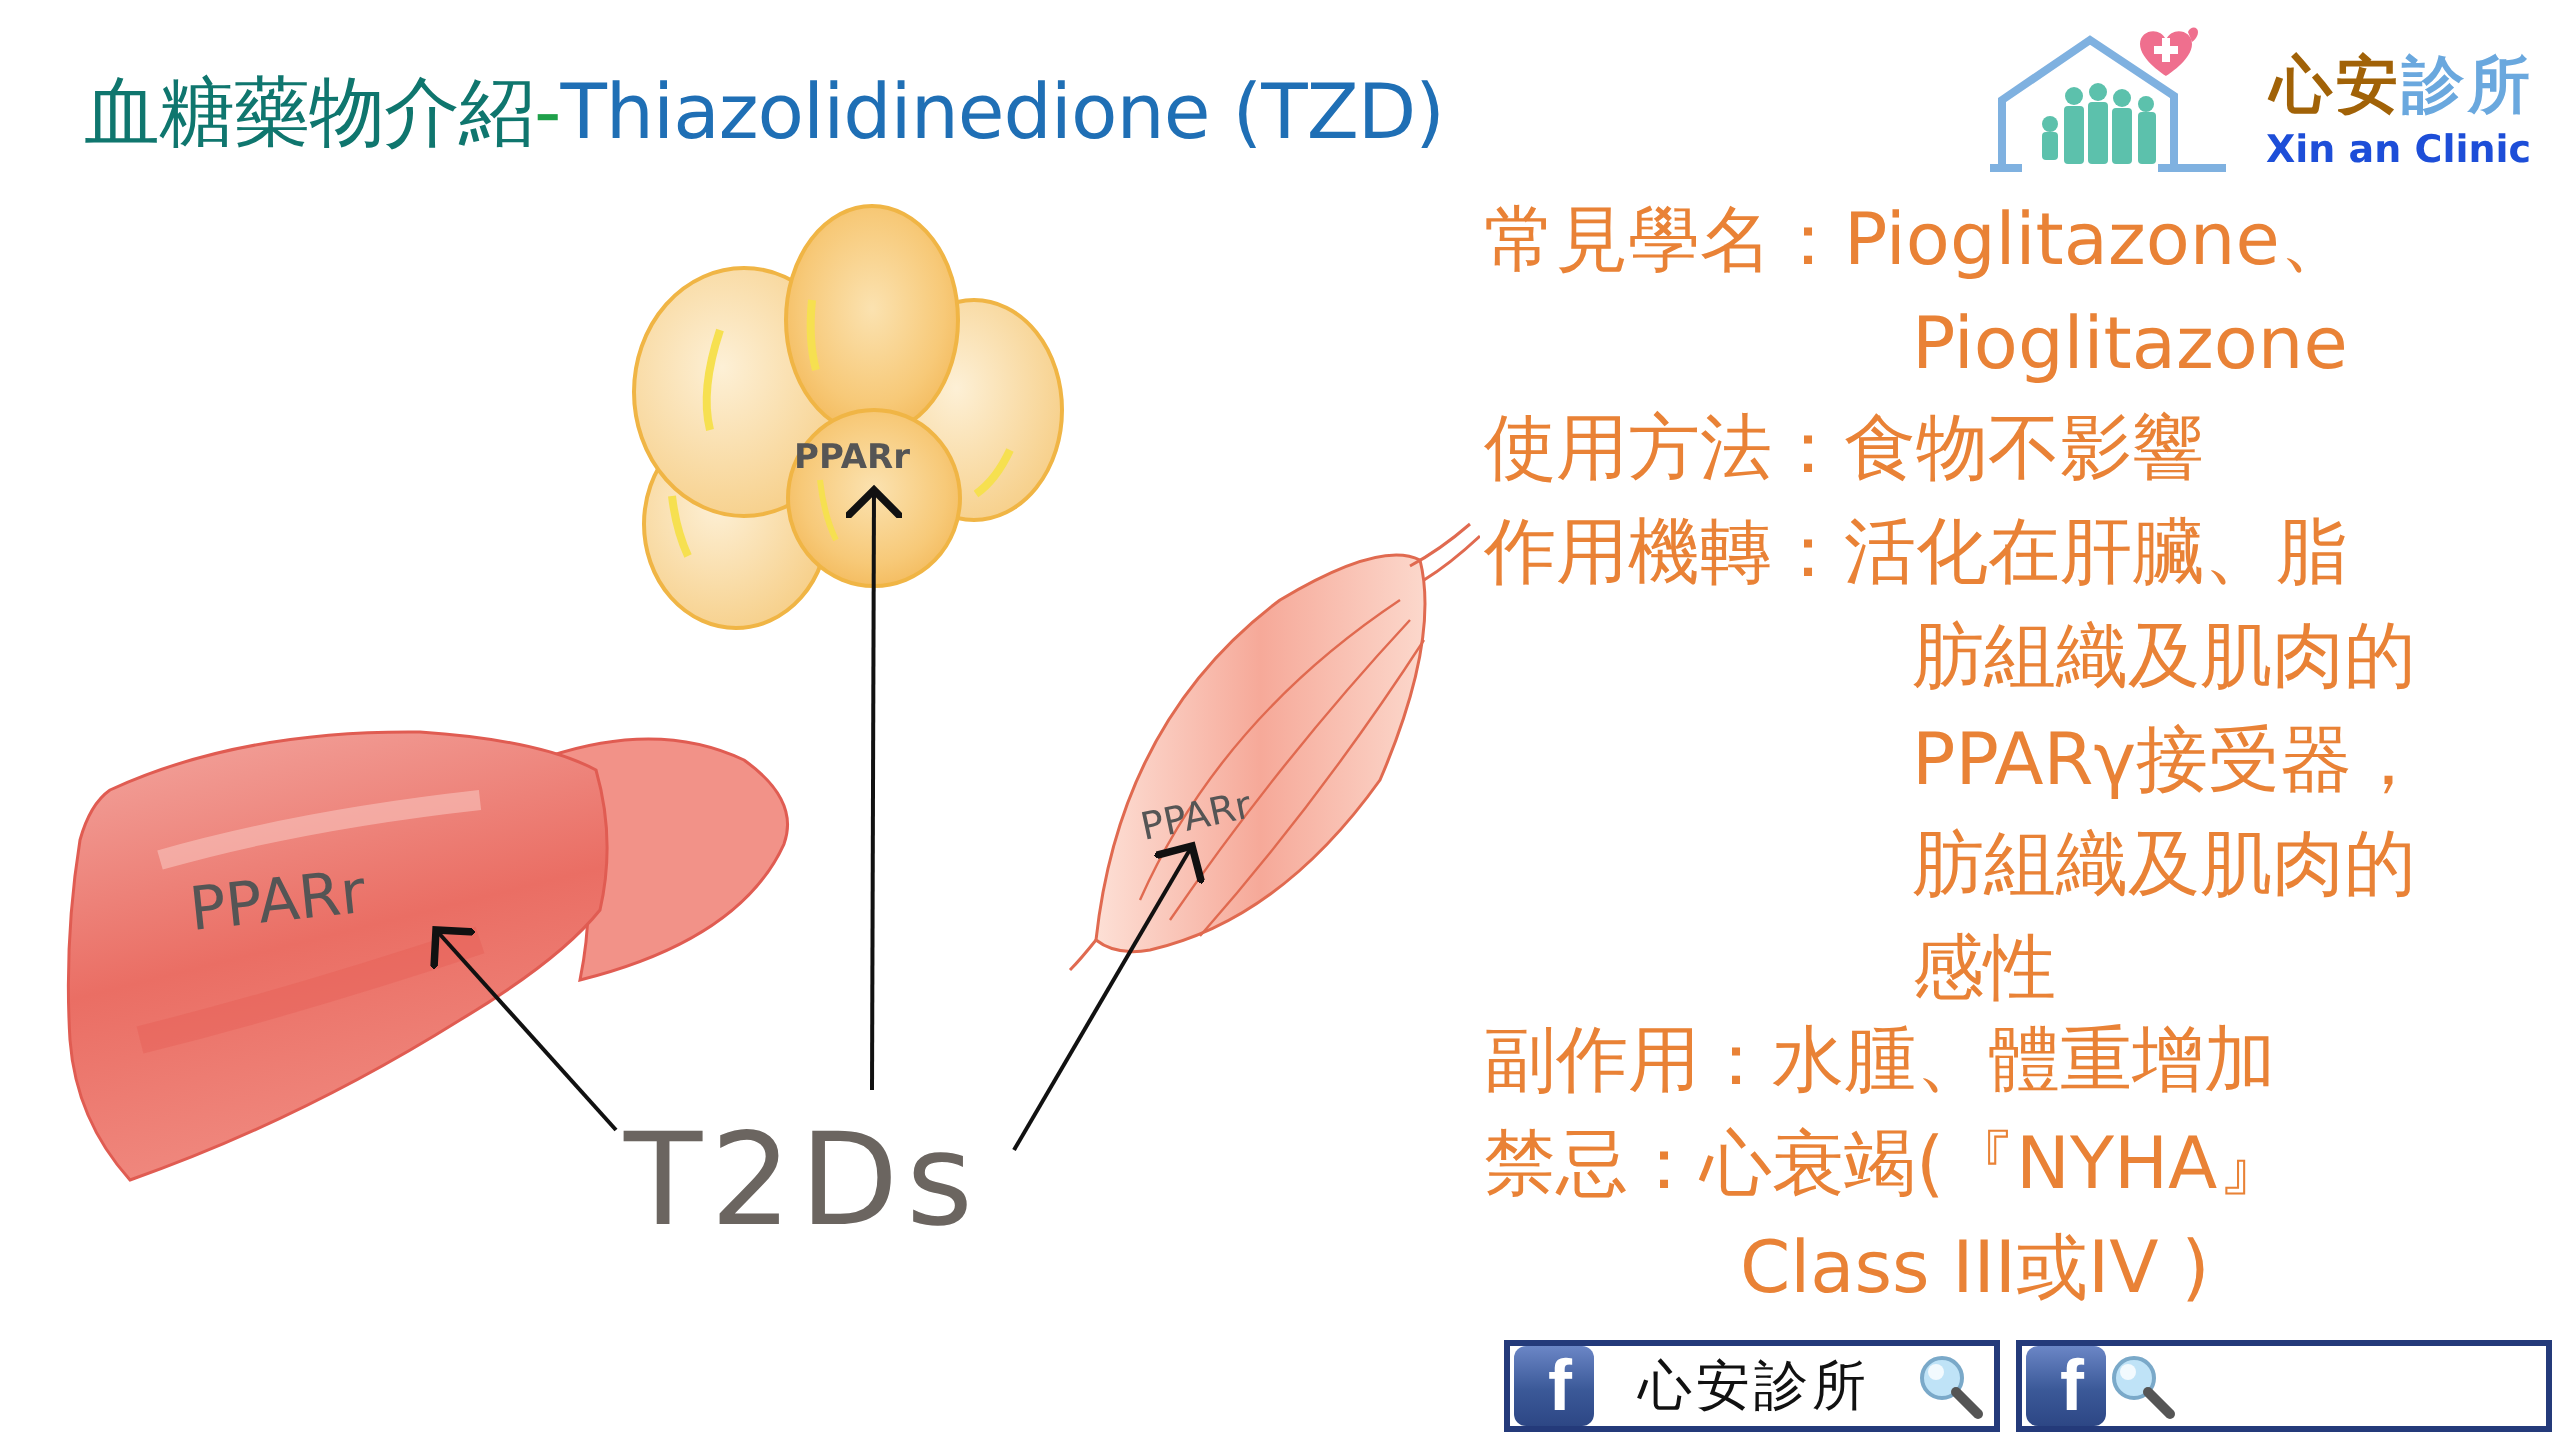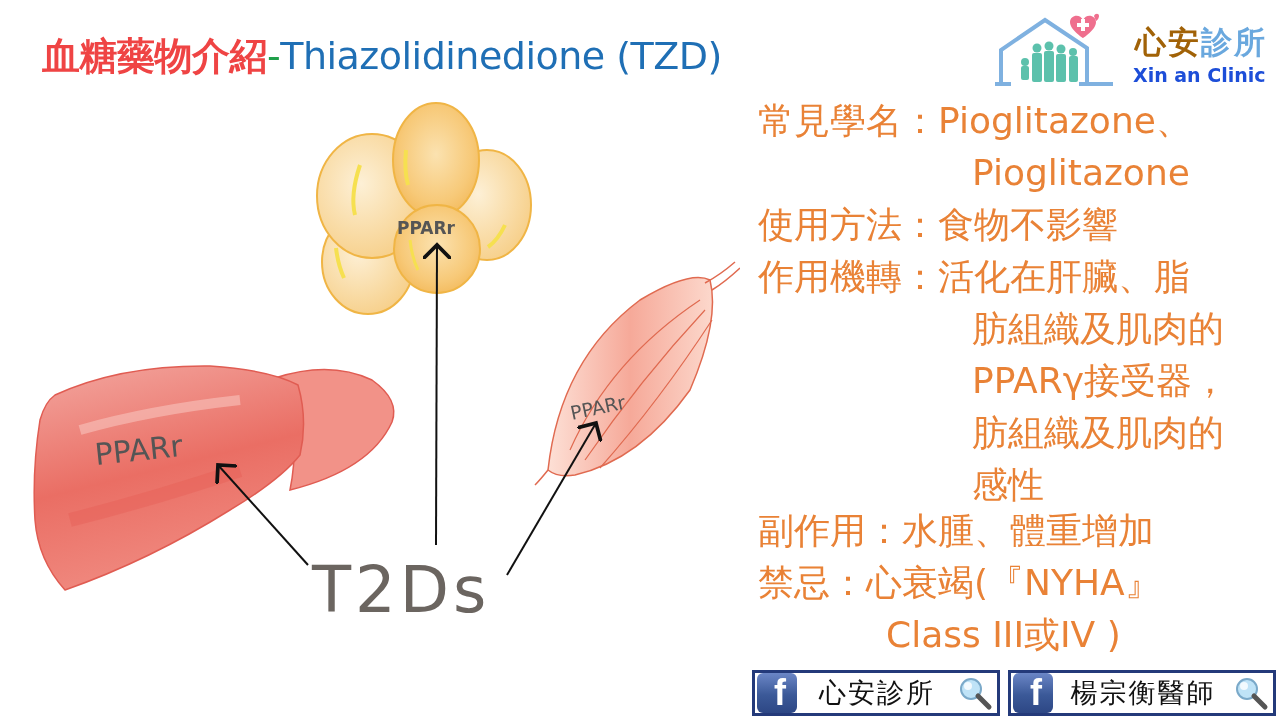--- a/index.html
+++ b/index.html
@@ -6,37 +6,37 @@
   body {
     width: 1280px; height: 720px; overflow: hidden;
     background: #ffffff; position: relative;
     font-family: "DejaVu Sans", "Liberation Sans", sans-serif;
   }
   .title {
     position: absolute; left: 42px; top: 28px;
     font-size: 38px; line-height: 56px; white-space: nowrap;
     letter-spacing: -0.5px;
   }
-  .title .zh { color: #ef4444; font-weight: bold; }
+  .title .zh { color: #0f766e; font-weight: normal; }
   .title .en { color: #1f6fb5; }
 
   .logo { position: absolute; left: 995px; top: 12px; width: 285px; height: 80px; }
   .logo-name {
     position: absolute; left: 140px; top: 10px; font-size: 31px; font-weight: bold;
     letter-spacing: 2px; white-space: nowrap;
   }
   .logo-name .pink { color: #a16207; }
   .logo-name .blue { color: #6aa8de; }
   .logo-en {
     position: absolute; left: 138px; top: 52px; font-size: 19px; font-weight: bold;
     color: #1d4ed8; white-space: nowrap; font-family: "DejaVu Sans", sans-serif;
   }
 
   .info { position: absolute; left: 742px; top: 98px; color: #e98236; font-size: 36px; }
-  .info .row { position: absolute; white-space: nowrap; line-height: 46px; margin-left: 16px; }
+  .info .row { position: absolute; white-space: nowrap; line-height: 46px; }
   .info .lbl { display: inline-block; }
 
   .art { position: absolute; left: 0; top: 0; }
 
   .fb-btn {
     position: absolute; top: 670px; height: 46px; border: 3px solid #243a7a;
     background: #fff; box-sizing: border-box; display: flex; align-items: center;
     cursor: pointer;
   }
   .fb-logo {
@@ -189,19 +189,18 @@
   <div class="fb-label">心安診所</div>
   <svg class="mag" viewBox="0 0 36 36">
     <circle cx="14" cy="14" r="10" fill="#bfe3f7" stroke="#7aa9c9" stroke-width="2"></circle>
     <circle cx="11" cy="11" r="4" fill="#ffffff" opacity="0.8"></circle>
     <line x1="21" y1="21" x2="32" y2="32" stroke="#555" stroke-width="5" stroke-linecap="round"></line>
   </svg>
 </div>
 
 <div class="fb-btn" style="left:1008px;width:268px;">
   <div class="fb-logo">f</div>
-  <div class="fb-label">楊宗衡醫師</div>
   <svg class="mag" viewBox="0 0 36 36">
     <circle cx="14" cy="14" r="10" fill="#bfe3f7" stroke="#7aa9c9" stroke-width="2"></circle>
     <circle cx="11" cy="11" r="4" fill="#ffffff" opacity="0.8"></circle>
     <line x1="21" y1="21" x2="32" y2="32" stroke="#555" stroke-width="5" stroke-linecap="round"></line>
   </svg>
 </div>
 
 </body></html>

